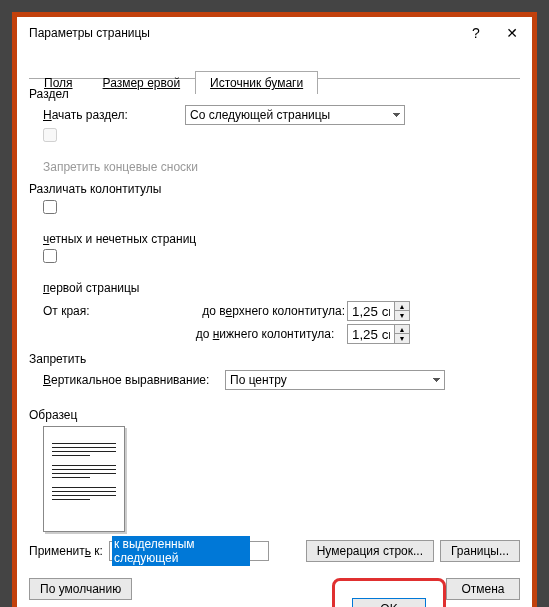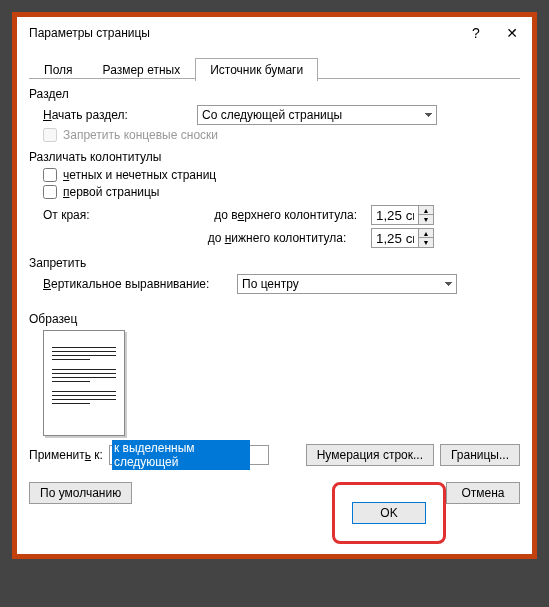--- a/index.html
+++ b/index.html
@@ -3,28 +3,28 @@
 <meta charset="utf-8">
 <style>
 * { box-sizing: border-box; margin: 0; padding: 0; }
 body { font-family: "Segoe UI", Tahoma, sans-serif; font-size: 12px; background: #444; padding: 12px; }
 .dialog { width: 525px; background: #fff; border: 5px solid #c2410c; margin: 0 auto; }
 .titlebar { display: flex; align-items: center; height: 32px; padding: 0 2px 0 12px; }
 .title { flex: 1; }
 .titlebtn { width: 36px; height: 28px; display: flex; align-items: center; justify-content: center; font-size: 14px; }
 .content { padding: 6px 12px 10px 12px; }
 .tabs { display: flex; border-bottom: 1px solid #aaa; }
-.tab { padding: 4px 14px; border: 1px solid transparent; border-bottom: none; position: relative; top: 3px; }
+.tab { padding: 4px 14px; border: 1px solid transparent; border-bottom: none; position: relative; top: 16px; text-decoration: underline; }
 .tab.active { border-color: #aaa; background: #fff; }
 .section-label { margin: 8px 0 4px 0; }
 .indent { margin-left: 14px; }
-.row { display: flex; align-items: center; margin: 3px 0; gap: 14px; }
+.row { display: flex; align-items: center; margin: 3px 0; gap: 2px; }
 .underline-letter { text-decoration: underline; }
 select, input[type=text] { border: 1px solid #999; background: #fff; font: inherit; height: 20px; padding: 0 4px; }
-.checkbox { display: flex; align-items: center; gap: 6px; margin: 3px 0; }
+.checkbox { display: flex; gap: 18px; margin: 3px 0; flex-direction: column; }
 .checkbox input { width: 14px; height: 14px; }
 .spinner-wrap { display: flex; align-items: center; }
 .spinner-input { width: 48px; border: 1px solid #999; height: 20px; padding: 0 4px; }
 .spinner-buttons { display: flex; flex-direction: column; border: 1px solid #999; border-left: none; }
 .spinbtn { width: 14px; height: 9px; display: flex; align-items: center; justify-content: center; font-size: 7px; line-height: 1; background: #eee; border: none; }
 .spinbtn:first-child { border-bottom: 1px solid #999; }
 .preview { width: 82px; height: 106px; background: #fff; border: 1px solid #888; box-shadow: 2px 2px 0 #ccc; margin: 4px 0 8px 14px; padding: 10px 8px; }
 .preview-line { height: 1px; background: #222; margin-bottom: 3px; }
 .preview-line.short { width: 60%; }
 .preview-gap { height: 6px; }
@@ -45,29 +45,29 @@
 <div class="dialog">
   <div class="titlebar">
     <span class="title">Параметры страницы</span>
     <div class="titlebtn">?</div>
     <div class="titlebtn">✕</div>
   </div>
 
   <div class="content">
     <div class="tabs">
       <div class="tab"><span>Поля</span></div>
-      <div class="tab"><span>Размер етных</span></div>
+      <div class="tab"><span>Размер ервой</span></div>
       <div class="tab active"><span>Источник бумаги</span></div>
     </div>
 
     <div class="section-label">Раздел</div>
     <div class="indent">
       <div class="row">
         <span style="width:140px"><span class="underline-letter">Н</span><span>ачать раздел:</span></span>
-        <select class="select-dd" style="width:240px">
+        <select class="select-dd" style="width:220px">
           <option>Со следующей страницы</option>
         </select>
       </div>
       <div class="checkbox disabled">
         <input type="checkbox" disabled="" style="">
         <span>Запретить концевые сноски</span>
       </div>
     </div>
 
     <div class="section-label">Различать колонтитулы</div>

